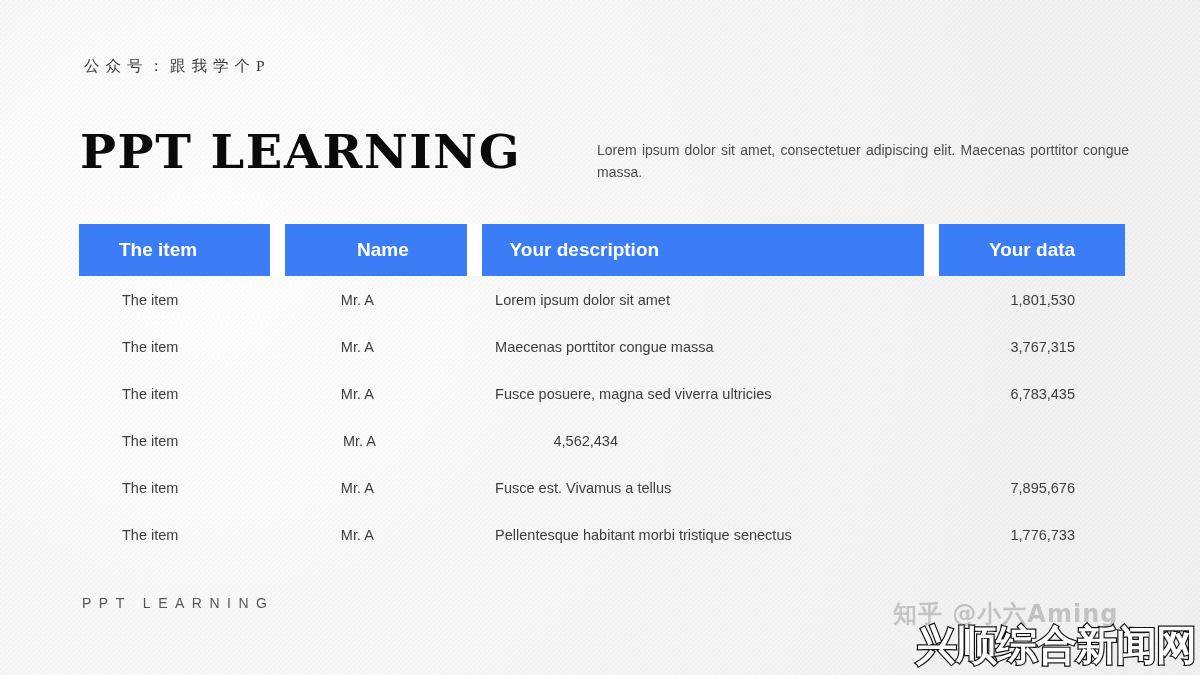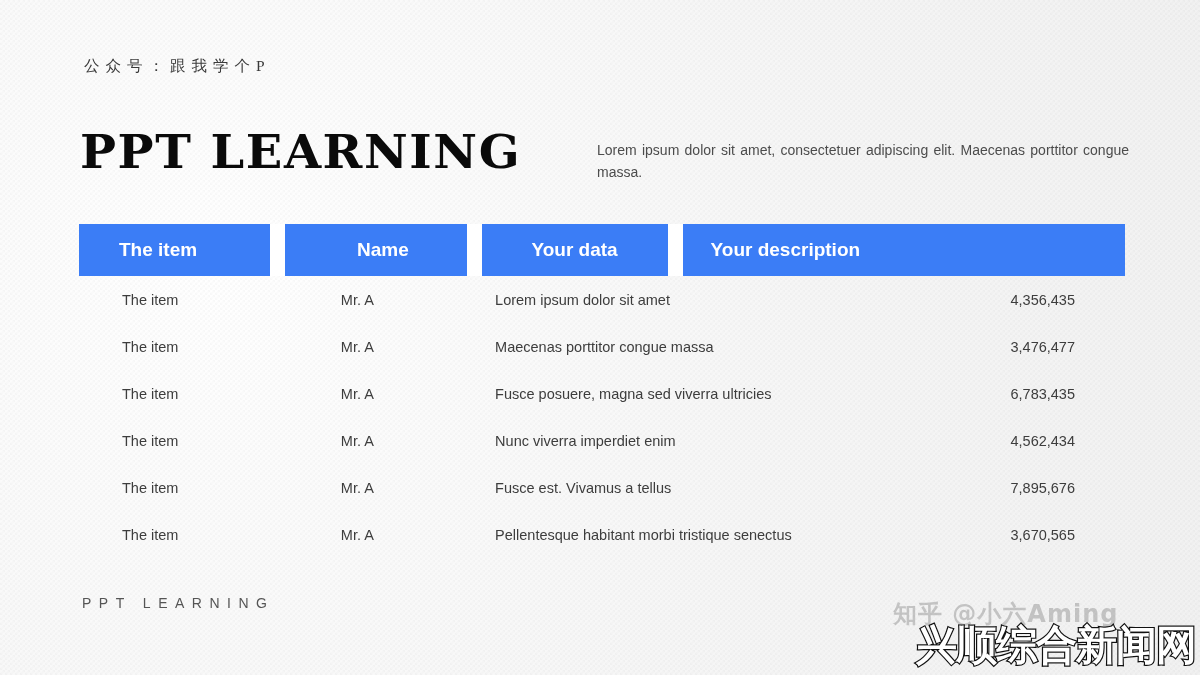--- a/index.html
+++ b/index.html
@@ -171,60 +171,59 @@
 
   <div id="page-title">PPT LEARNING</div>
 
   <div id="intro-paragraph">Lorem ipsum dolor sit amet, consectetuer adipiscing elit. Maecenas porttitor congue massa.</div>
 
   <div id="data-table">
 
     <div class="t-head">
       <div class="cell col-item h-pad-item">The item</div>
       <div class="cell col-name h-pad-name">Name</div>
+      <div class="cell col-desc h-pad-desc">Your description</div>
       <div class="cell col-data h-pad-data">Your data</div>
-      <div class="cell col-desc h-pad-desc">Your description</div>
     </div>
 
     <div class="t-body" id="table-body">
         <div class="t-row">
           <div class="cell col-item pad-item">The item</div>
           <div class="cell col-name pad-name">Mr. A</div>
           <div class="cell col-desc pad-desc">Lorem ipsum dolor sit amet</div>
-          <div class="cell col-data pad-data">4,356,435</div>
+          <div class="cell col-data pad-data">1,801,530</div>
         </div>
         <div class="t-row">
           <div class="cell col-item pad-item">The item</div>
           <div class="cell col-name pad-name">Mr. A</div>
           <div class="cell col-desc pad-desc">Maecenas porttitor congue massa</div>
-          <div class="cell col-data pad-data">3,476,477</div>
+          <div class="cell col-data pad-data">3,767,315</div>
         </div>
         <div class="t-row">
           <div class="cell col-item pad-item">The item</div>
           <div class="cell col-name pad-name">Mr. A</div>
           <div class="cell col-desc pad-desc">Fusce posuere, magna sed viverra ultricies</div>
           <div class="cell col-data pad-data">6,783,435</div>
         </div>
         <div class="t-row">
           <div class="cell col-item pad-item">The item</div>
           <div class="cell col-name pad-name">Mr. A</div>
-          <div class="cell col-desc pad-desc">Nunc viverra imperdiet enim</div>
           <div class="cell col-data pad-data">4,562,434</div>
         </div>
         <div class="t-row">
           <div class="cell col-item pad-item">The item</div>
           <div class="cell col-name pad-name">Mr. A</div>
           <div class="cell col-desc pad-desc">Fusce est. Vivamus a tellus</div>
           <div class="cell col-data pad-data">7,895,676</div>
         </div>
         <div class="t-row">
           <div class="cell col-item pad-item">The item</div>
           <div class="cell col-name pad-name">Mr. A</div>
           <div class="cell col-desc pad-desc">Pellentesque habitant morbi tristique senectus</div>
-          <div class="cell col-data pad-data">3,670,565</div>
+          <div class="cell col-data pad-data">1,776,733</div>
         </div>
       </div>
 
   </div>
 
   <div id="footer-brand">PPT LEARNING</div>
 
   <div id="zhihu-watermark">知乎 @小六Aming</div>
 
   <div id="site-watermark">兴顺综合新闻网</div>

